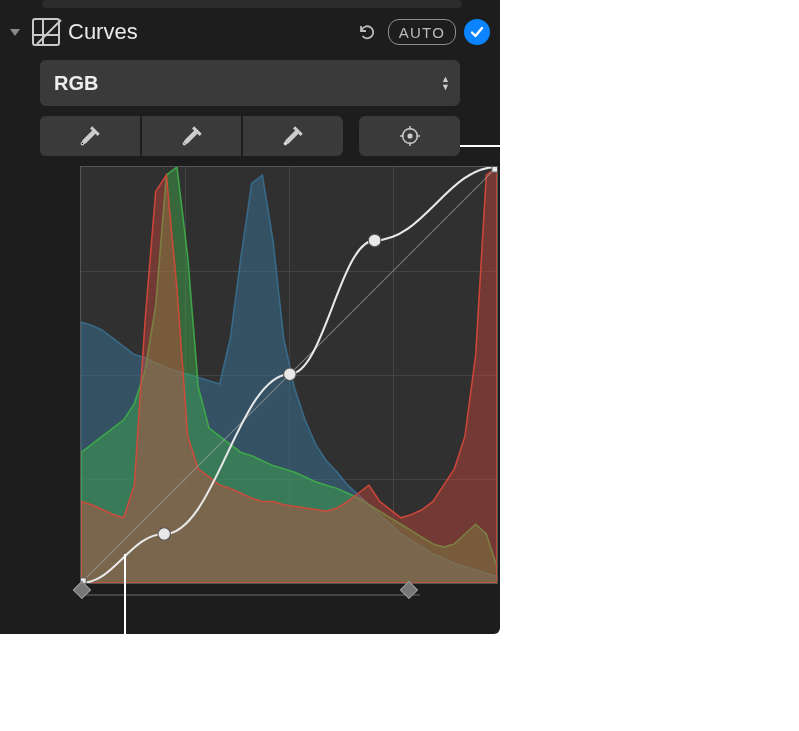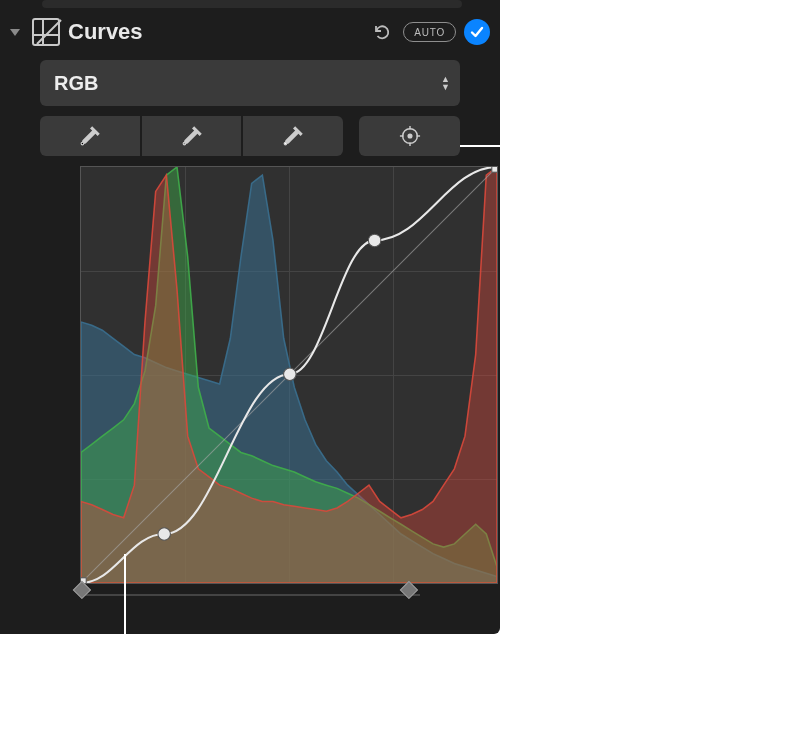--- a/index.html
+++ b/index.html
@@ -50,33 +50,33 @@
     content: ""; position: absolute; background: #c9c9c9;
   }
   .curves-icon::before { left: 8px; top: 0; width: 2px; height: 100%; }
   .curves-icon::after  { left: 0; top: 14px; width: 100%; height: 2px; }
   .curves-icon .diag {
     position: absolute; left: -2px; top: 11px; width: 34px; height: 2px;
     background: #c9c9c9; transform: rotate(-45deg);
   }
   .title {
     font-size: 22px;
-    font-weight: 700;
+    font-weight: 400;
     color: #e9e9e9;
     flex: 1;
   }
   .reset-btn {
     width: 26px; height: 26px; color: #bcbcbc; cursor: pointer;
     display: flex; align-items: center; justify-content: center;
     font-size: 20px;
   }
   .auto-btn {
-    height: 20px; padding: 0 10px;
+    height: 26px; padding: 0 10px;
     border: 1.5px solid #8e8e8e; border-radius: 11px;
-    color: #bcbcbc; font-size: 10px; letter-spacing: 0.08em;
+    color: #bcbcbc; font-size: 15px; letter-spacing: 0.08em;
     display: flex; align-items: center; justify-content: center;
     cursor: pointer;
     background: transparent;
   }
   .toggle {
     width: 26px; height: 26px; border-radius: 50%;
     background: #0a84ff;
     display: flex; align-items: center; justify-content: center;
     cursor: pointer;
   }

